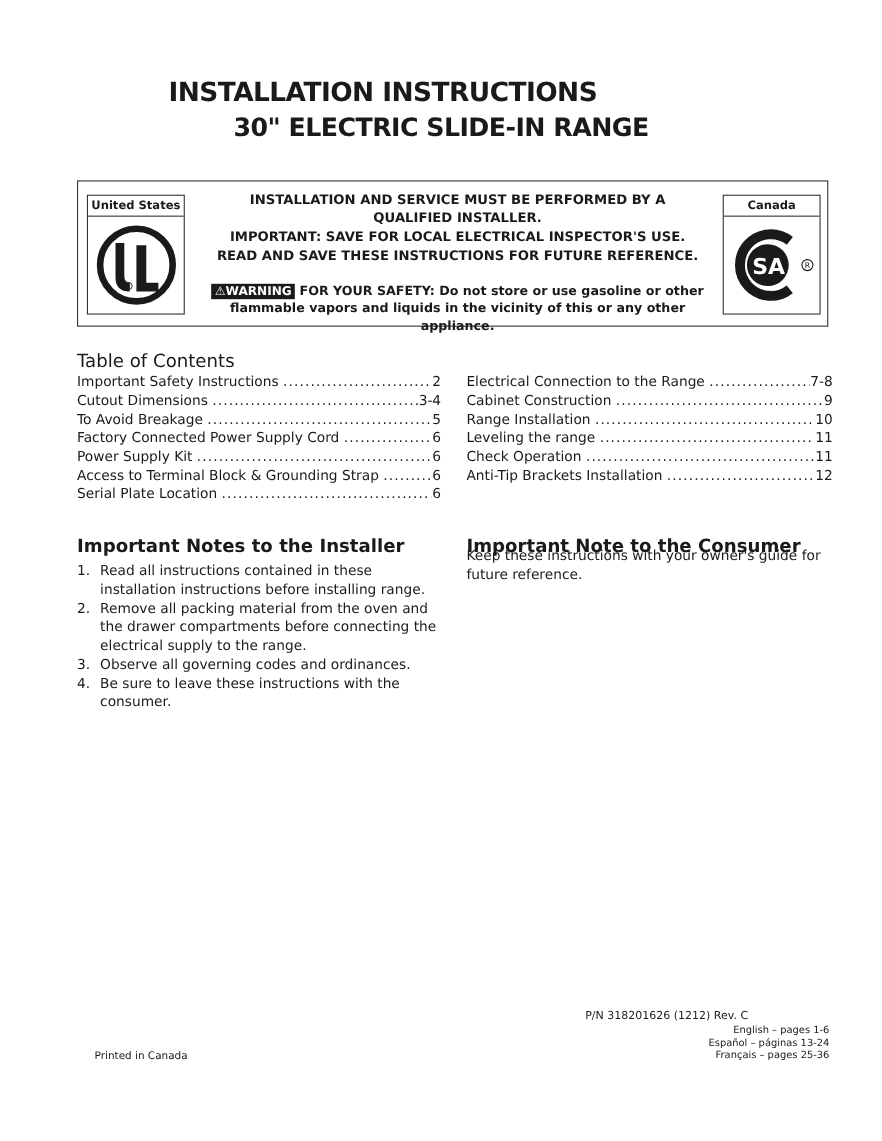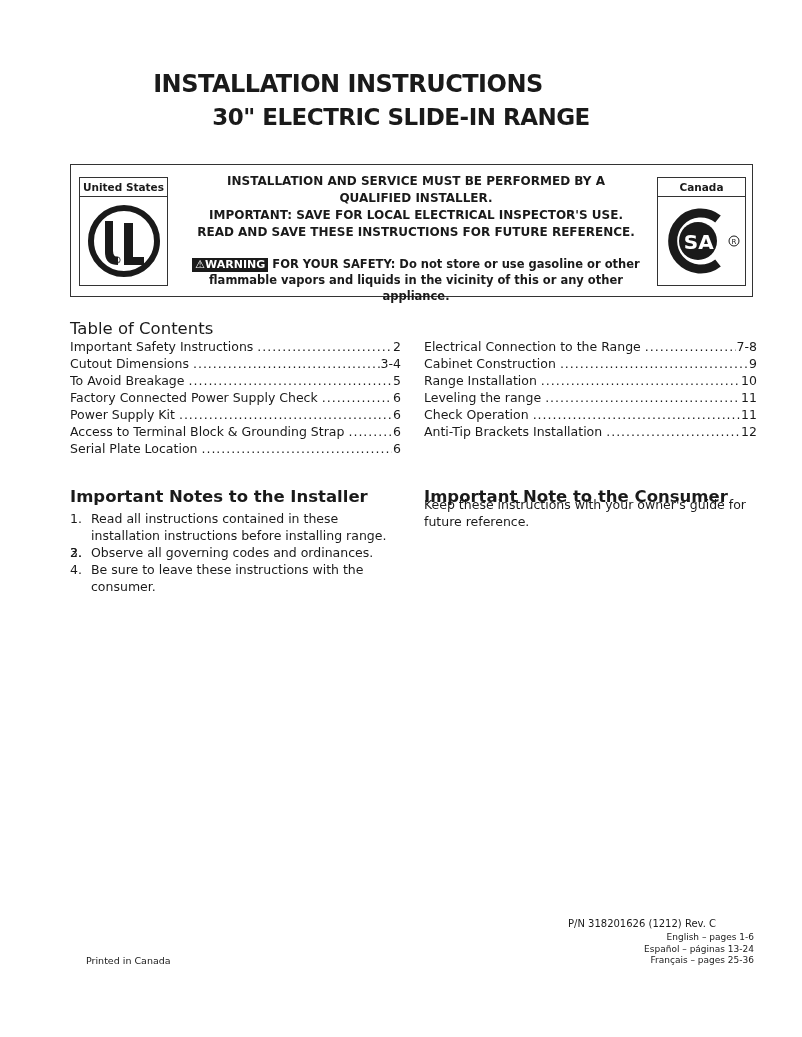--- a/index.html
+++ b/index.html
@@ -33,21 +33,21 @@
   .toc-row .dots { flex: 1 1 auto; overflow: hidden; margin: 0 1px 0 4px; }
   .toc-row .dots::before { content: "................................................................................................................"; letter-spacing: 1px; }
   .toc-row .p { flex: 0 0 auto; }
 
   .sec-title { position: absolute; top: 487px; font-weight: bold; font-size: 16.5px; text-align: right; }
   .notes-list { position: absolute; left: 70px; top: 510px; width: 335px; font-size: 12.5px; line-height: 17px; margin: 0; padding: 0; list-style: none; }
   .notes-list li { position: relative; padding-left: 21px; }
   .notes-list li .n { position: absolute; left: 0; }
   .consumer-text { position: absolute; left: 424px; top: 496px; width: 330px; font-size: 12.5px; line-height: 17px; }
 
-  .pn { position: absolute; left: 568px; top: 918px; font-size: 10px; }
+  .pn { position: absolute; left: 532px; top: 918px; font-size: 10px; }
   .langs { position: absolute; right: 48px; top: 932px; text-align: right; font-size: 9px; line-height: 11.5px; }
   .printed { position: absolute; left: 70px; top: 955px; font-size: 9.5px; padding-left: 16px; }
 </style>
 </head>
 <body>
 
 <div class="title1">INSTALLATION INSTRUCTIONS</div>
 <div class="title2">30" ELECTRIC SLIDE-IN RANGE</div>
 
 <div class="notice-box">
@@ -106,21 +106,21 @@
       <span class="t">Cutout Dimensions</span>
       <span class="dots"></span>
       <span class="p">3-4</span>
     </div>
   <div class="toc-row">
       <span class="t">To Avoid Breakage</span>
       <span class="dots"></span>
       <span class="p">5</span>
     </div>
   <div class="toc-row">
-      <span class="t">Factory Connected Power Supply Check</span>
+      <span class="t">Factory Connected Power Supply Cord</span>
       <span class="dots"></span>
       <span class="p">6</span>
     </div>
   <div class="toc-row">
       <span class="t">Power Supply Kit</span>
       <span class="dots"></span>
       <span class="p">6</span>
     </div>
   <div class="toc-row">
       <span class="t">Access to Terminal Block &amp; Grounding Strap</span>
@@ -163,21 +163,21 @@
   <div class="toc-row">
       <span class="t">Anti-Tip Brackets Installation</span>
       <span class="dots"></span>
       <span class="p">12</span>
     </div>
 </div>
 
 <div class="sec-title" style="left:70px;">Important Notes to the Installer</div>
 <ol class="notes-list">
   <li><span class="n">1.</span><span>Read all instructions contained in these installation instructions before installing range.</span></li>
-  <li><span class="n">2.</span></li>
+  <li><span class="n">2.</span><span>Remove all packing material from the oven and the drawer compartments before connecting the electrical supply to the range.</span></li>
   <li><span class="n">3.</span><span>Observe all governing codes and ordinances.</span></li>
   <li><span class="n">4.</span><span>Be sure to leave these instructions with the consumer.</span></li>
 </ol>
 
 <div class="sec-title" style="left:424px;">Important Note to the Consumer</div>
 <div class="consumer-text">Keep these instructions with your owner's guide for future reference.</div>
 
 <div class="pn">P/N 318201626 (1212) Rev. C</div>
 <div class="langs">
   <div>English – pages 1-6</div>

